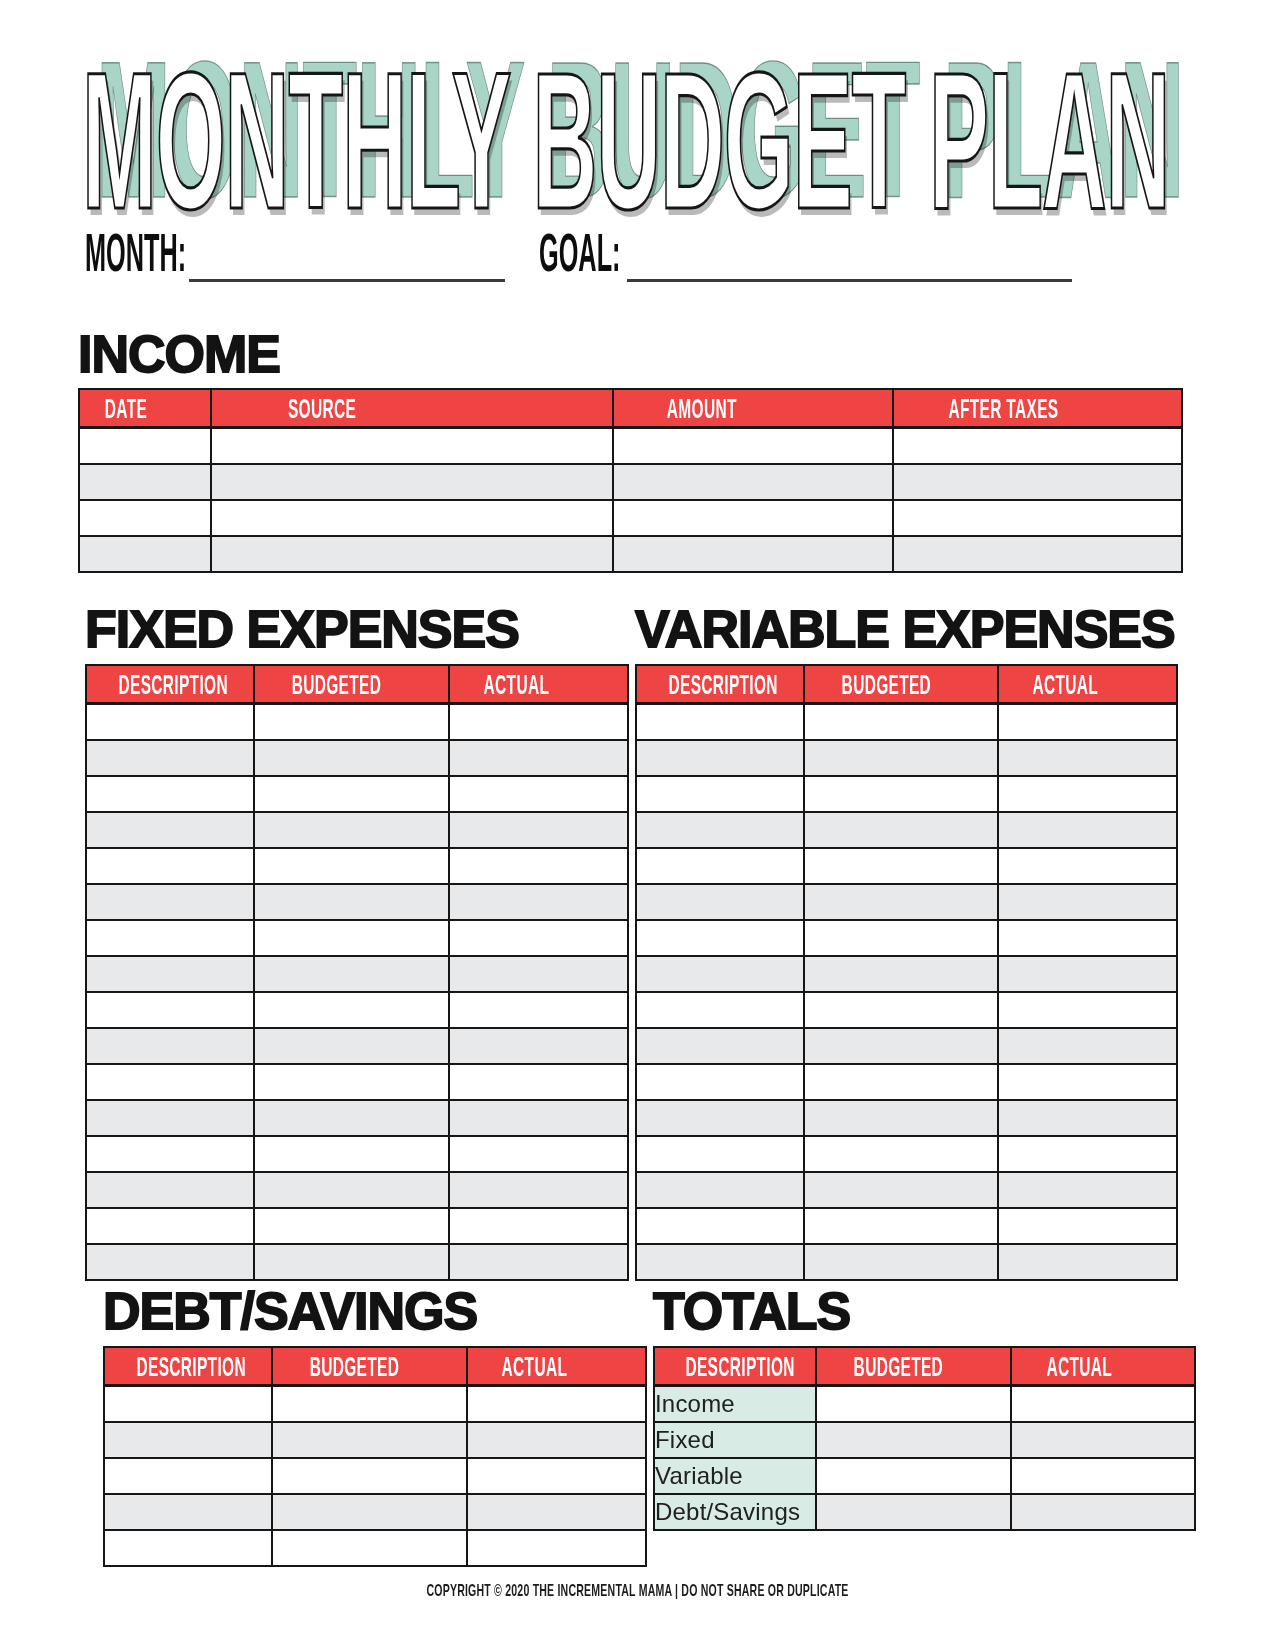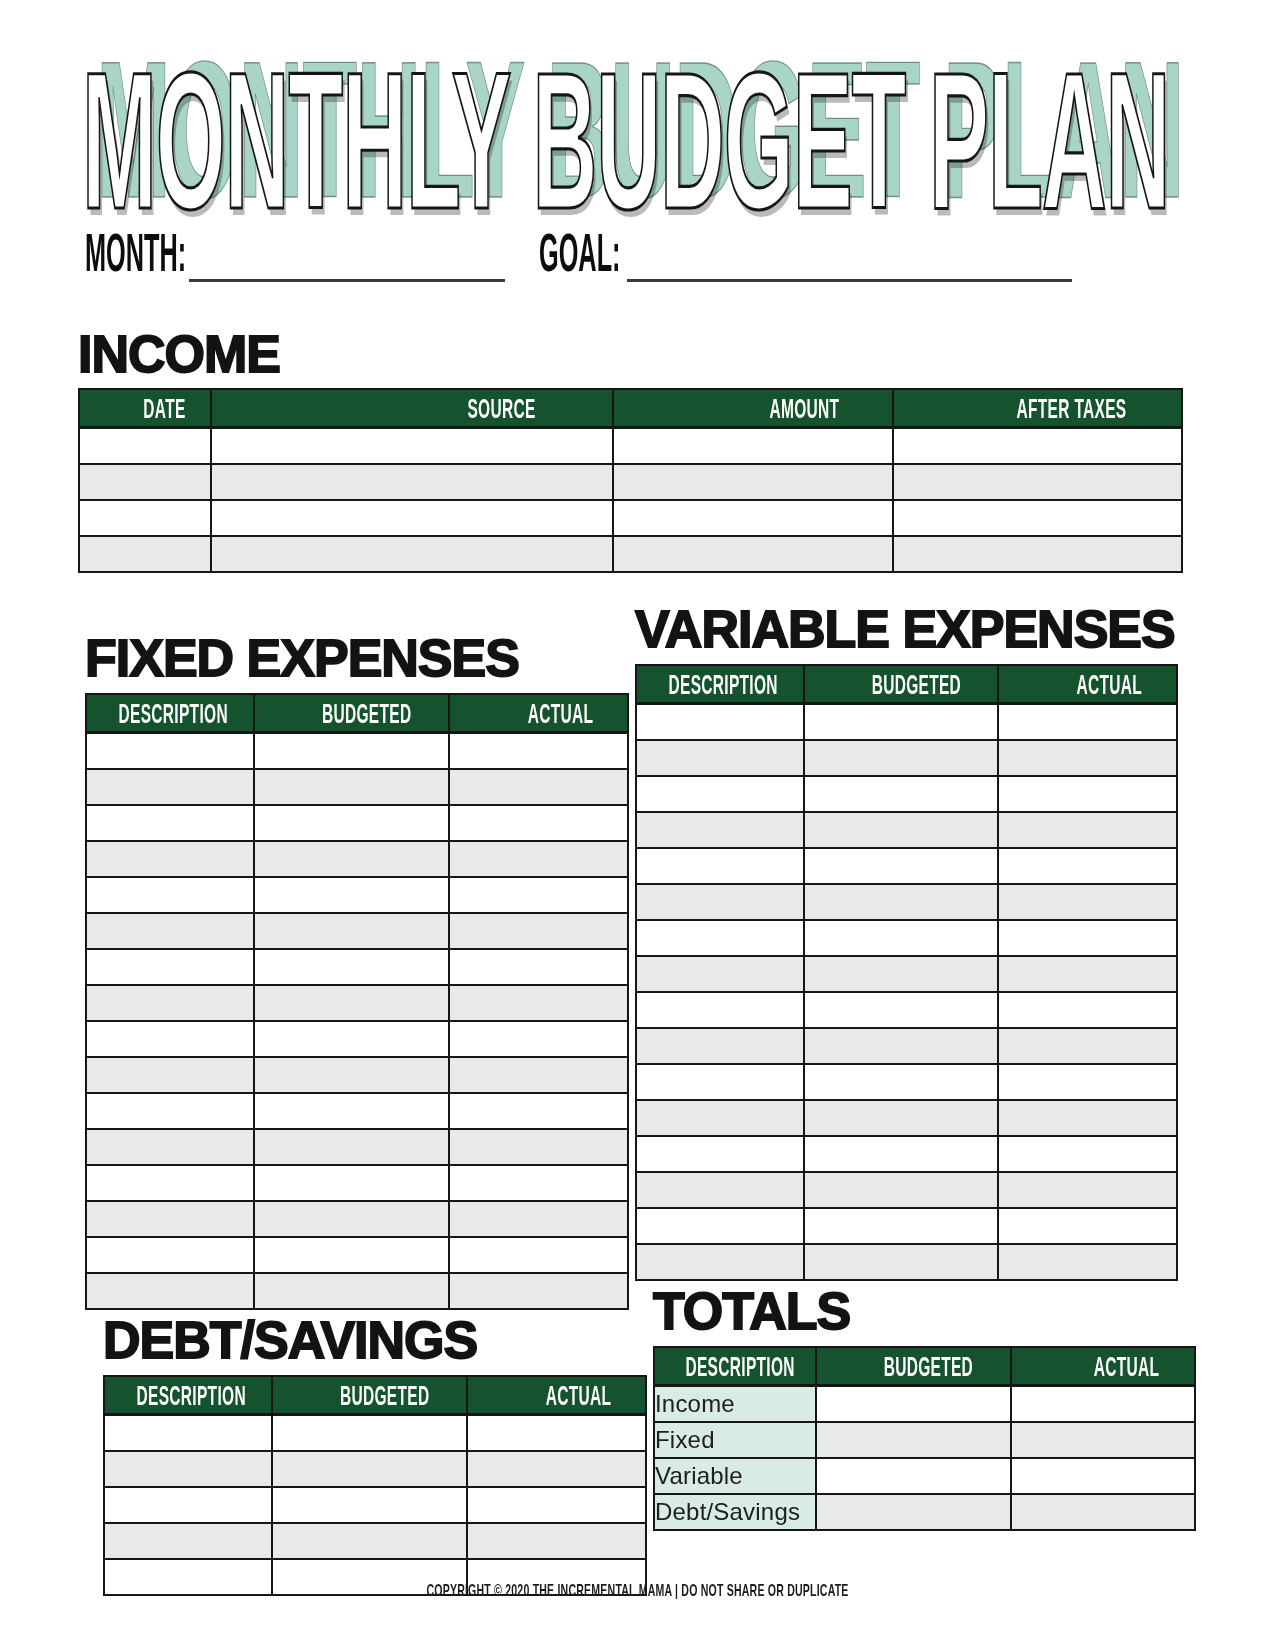--- a/index.html
+++ b/index.html
@@ -44,37 +44,37 @@
   
   .sec-h{
     margin:0;font-size:52px;line-height:1.12;font-weight:800;color:#131313;
     letter-spacing:-1px;-webkit-text-stroke:1.8px #131313;
   }
 
   
   table.grid{border-collapse:collapse;table-layout:fixed;width:100%;background:#fff;}
   table.grid th,table.grid td{border:2px solid #161616;padding:0;}
   table.grid th{
-    background:#14532d;height:36px;color:#ffffff;text-align:right;vertical-align:middle;
+    background:#ef4444;height:36px;color:#ffffff;text-align:left;vertical-align:middle;
   }
   table.grid th .cond{
     display:block;white-space:nowrap;font-weight:700;font-size:25px;letter-spacing:0.5px;
     transform:scale(0.62,1.12);transform-origin:center center;
   }
   table.grid th{border-bottom-width:3px;}
   table.grid tbody tr{height:36px;}
   table.grid tbody tr:nth-child(even){background:#e8e9ea;}
   table.grid tbody tr:nth-child(odd){background:#ffffff;}
 
   .income-section{position:absolute;top:325px;left:-2px;width:1105px;}
   .income-section table{margin-top:5px;}
   .income-section tbody tr{height:36px;}
 
   .expenses-row{position:absolute;top:600px;left:5px;width:1100px;display:flex;}
-  .exp-col-left{width:544px;margin-top:29px;}
+  .exp-col-left{width:544px;}
   .exp-col-right{width:543px;margin-left:6px;}
   .expenses-row table{margin-top:6px;}
   .expenses-row tbody tr{height:35px;}
 
   .bottom-row{position:absolute;top:1282px;left:23px;width:1100px;display:flex;}
   .bottom-row table{margin-top:6px;}
   .bottom-row tbody tr{height:35px;}
   td.label-cell{
     background:#d8ebe5;text-align:left;vertical-align:middle;
     font-size:24px;color:#202020;padding-left:9px;letter-spacing:0.2px;

